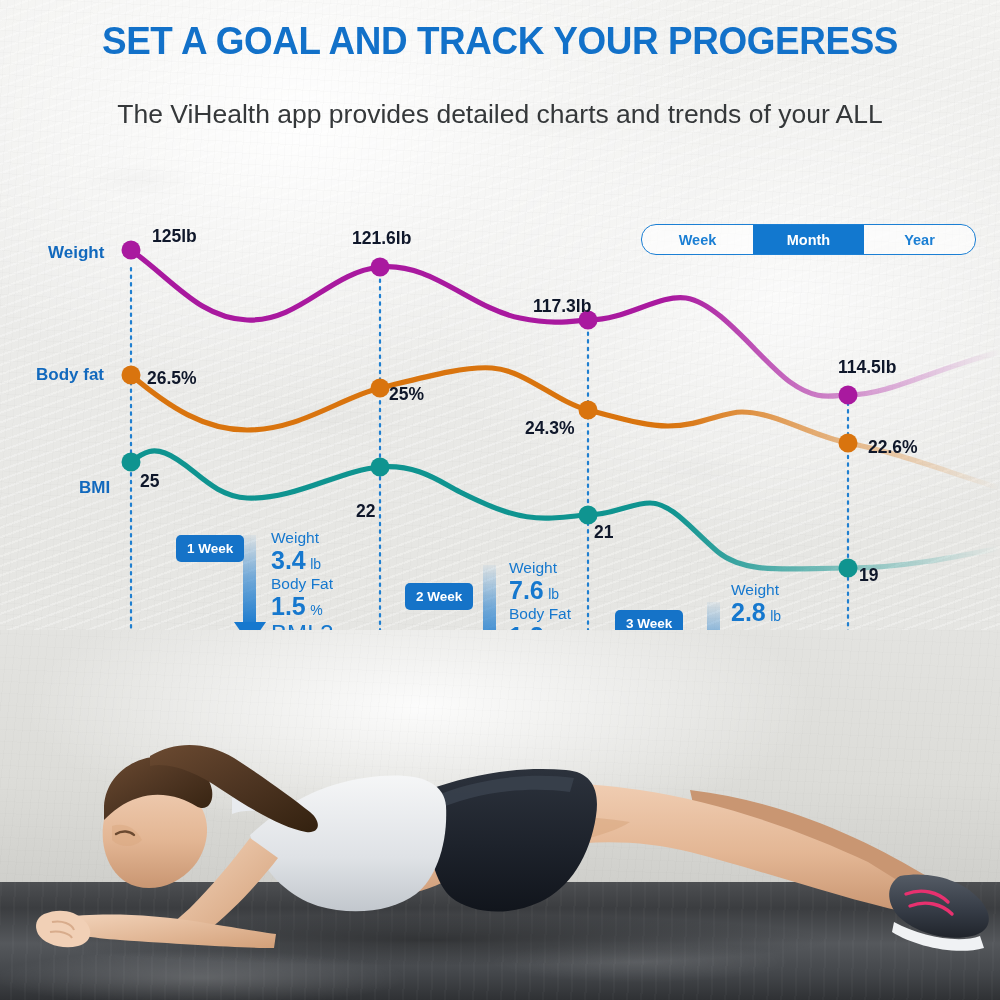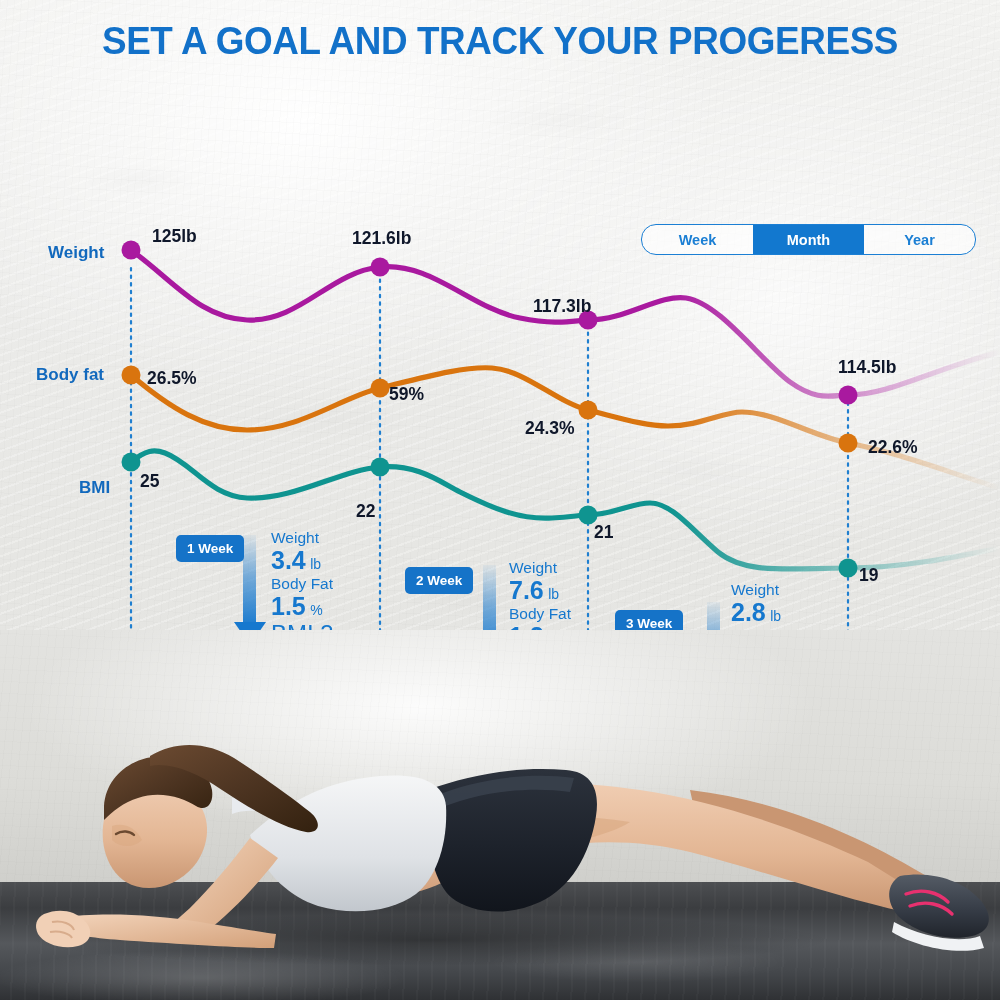--- a/index.html
+++ b/index.html
@@ -119,20 +119,21 @@
 <body>
 
 <div id="poster">
 
   <div class="wall"></div>
   <div class="wall-tex"></div>
   <div class="wall-blobs"></div>
 
   <div class="headline">SET A GOAL AND TRACK YOUR PROGERESS</div>
   <div class="sub">
+    <div>The ViHealth app provides detailed charts and trends of your ALL</div>
   </div>
 
   <div class="seg">
     <div class="seg-item">Week</div>
     <div class="seg-item active">Month</div>
     <div class="seg-item">Year</div>
   </div>
 
   <svg class="chart" viewBox="0 0 1000 520">
     <defs>
@@ -227,21 +228,21 @@
   <div class="slabel" style="left:48px;top:243px;">Weight</div>
   <div class="slabel" style="left:36px;top:365px;">Body fat</div>
   <div class="slabel" style="left:79px;top:478px;">BMI</div>
 
   <div class="vlabel" style="left:152px;top:226px;">125lb</div>
   <div class="vlabel" style="left:352px;top:228px;">121.6lb</div>
   <div class="vlabel" style="left:533px;top:296px;">117.3lb</div>
   <div class="vlabel" style="left:838px;top:357px;">114.5lb</div>
 
   <div class="vlabel" style="left:147px;top:368px;">26.5%</div>
-  <div class="vlabel" style="left:389px;top:384px;">59%</div>
+  <div class="vlabel" style="left:389px;top:384px;">25%</div>
   <div class="vlabel" style="left:525px;top:418px;">24.3%</div>
   <div class="vlabel" style="left:868px;top:437px;">22.6%</div>
 
   <div class="vlabel" style="left:140px;top:471px;">25</div>
   <div class="vlabel" style="left:356px;top:501px;">22</div>
   <div class="vlabel" style="left:594px;top:522px;">21</div>
   <div class="vlabel" style="left:859px;top:565px;">19</div>
 
   <div class="pill" style="left:176px;top:535px;">1 Week</div>
   <div class="delta" style="left:271px;top:528px;">
@@ -251,21 +252,21 @@
       <span class="unit">lb</span>
     </div>
     <div class="cap">Body Fat</div>
     <div>
       <span class="big">1.5</span>
       <span class="unit">%</span>
     </div>
     <div class="bmi">BMI  3</div>
   </div>
 
-  <div class="pill" style="left:405px;top:567px;text-align:right;">2 Week</div>
+  <div class="pill" style="left:405px;top:583px;text-align:right;">2 Week</div>
   <div class="delta" style="left:509px;top:558px;">
     <div class="cap">Weight</div>
     <div>
       <span class="big">7.6</span>
       <span class="unit">lb</span>
     </div>
     <div class="cap">Body Fat</div>
     <div>
       <span class="big">1.2</span>
       <span class="unit">%</span>

